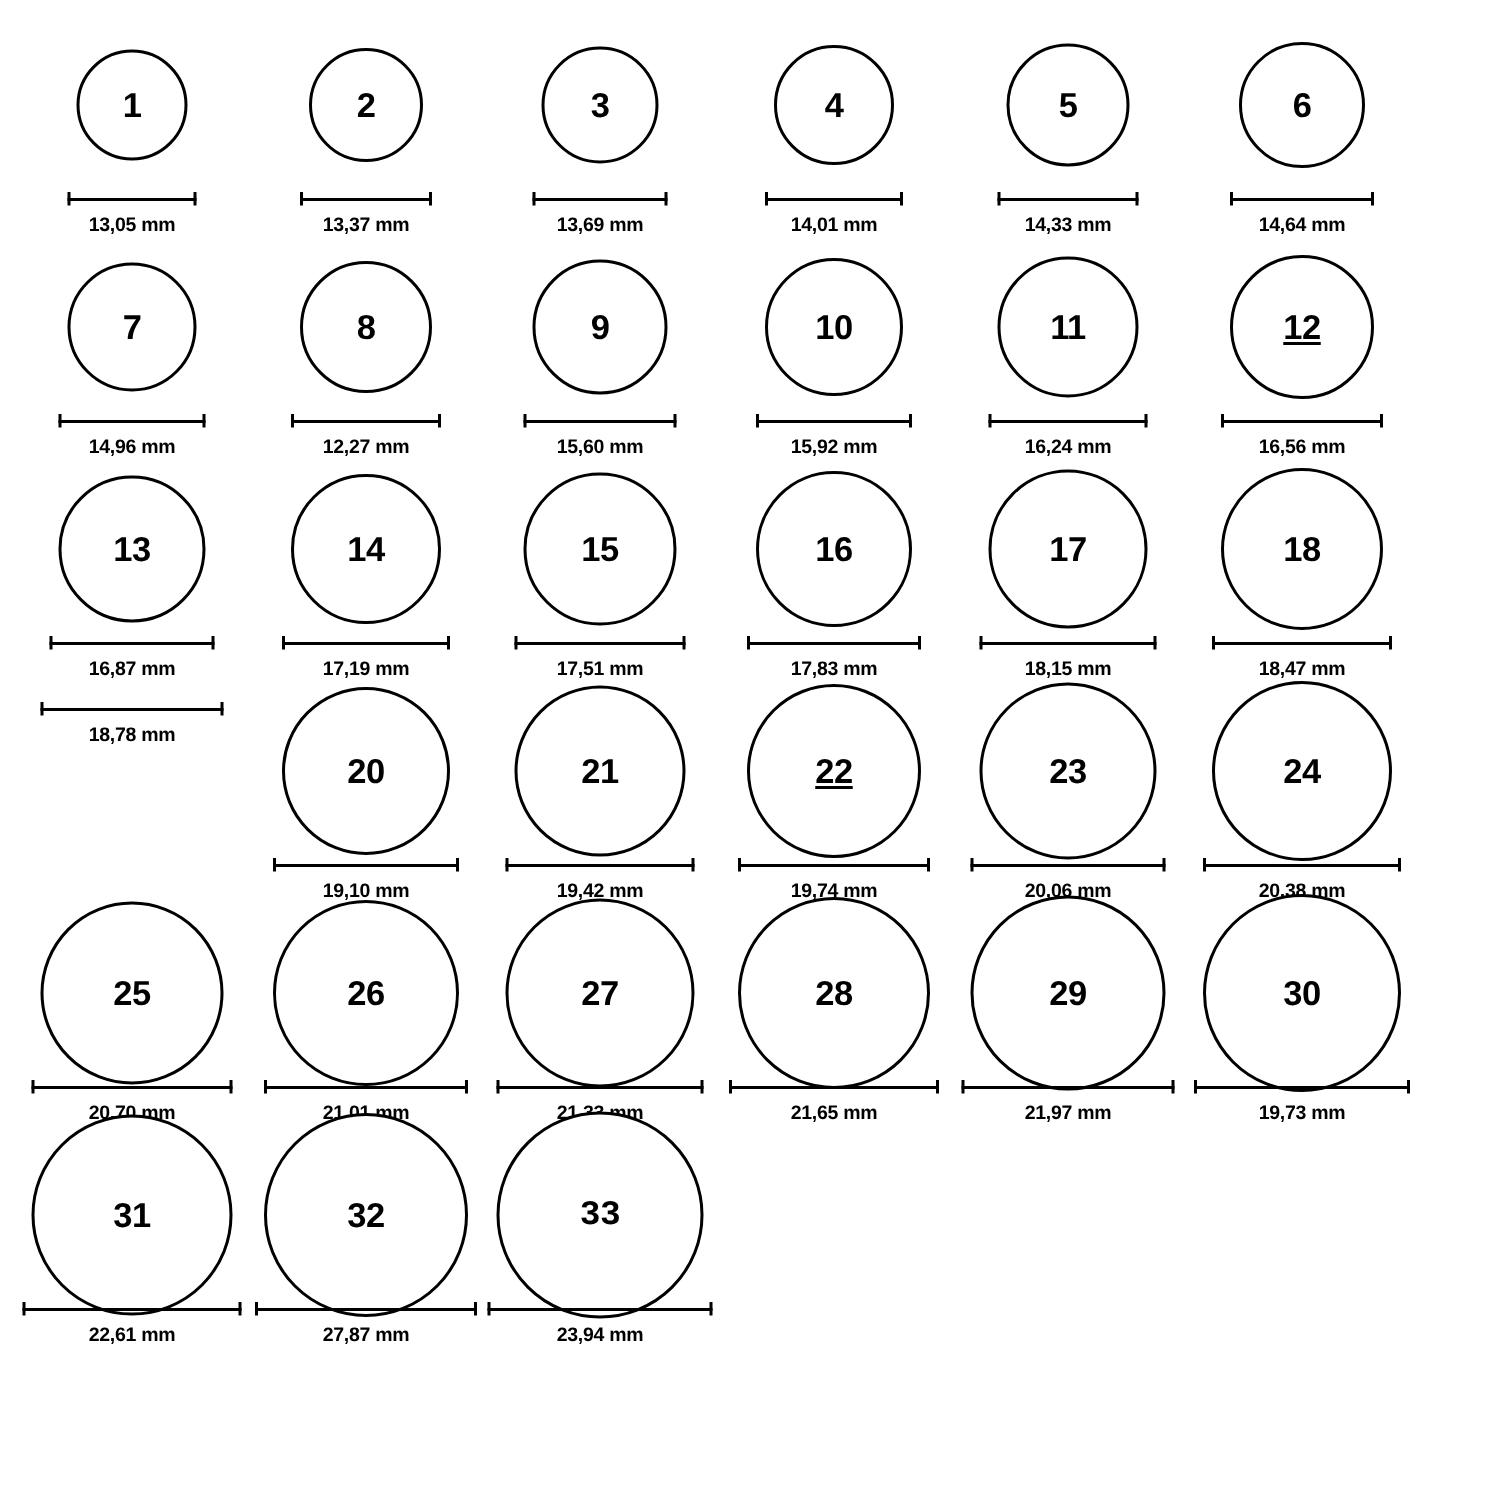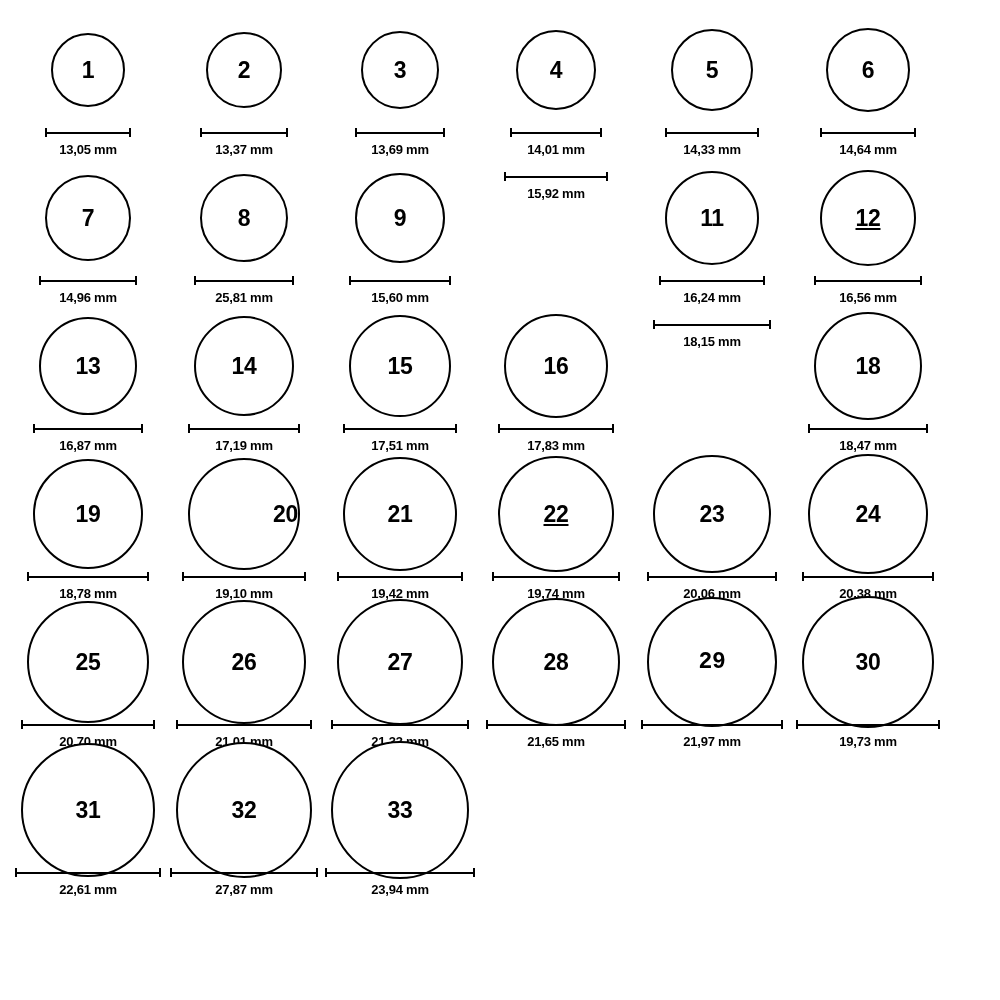--- a/index.html
+++ b/index.html
@@ -208,39 +208,44 @@
           <div class="ring-circle" style="width: 88px; height: 88px;">
             <span class="ring-number">8</span>
           </div>
         </div>
         <div class="measure-wrap">
           <div class="caliper" style="width: 100px;">
             <div class="bar"></div>
             <div class="tick left"></div>
             <div class="tick right"></div>
           </div>
-          <div class="mm-label">25,81 mm</div>
+          <div class="mm-label">12,27 mm</div>
         </div>
       </div>
       <div class="size-cell">
         <div class="circle-wrap">
           <div class="ring-circle" style="width: 90px; height: 90px;">
             <span class="ring-number">9</span>
           </div>
         </div>
         <div class="measure-wrap">
           <div class="caliper" style="width: 102px;">
             <div class="bar"></div>
             <div class="tick left"></div>
             <div class="tick right"></div>
           </div>
           <div class="mm-label">15,60 mm</div>
         </div>
       </div>
       <div class="size-cell">
+        <div class="circle-wrap">
+          <div class="ring-circle" style="width: 92px; height: 92px;">
+            <span class="ring-number">10</span>
+          </div>
+        </div>
         <div class="measure-wrap">
           <div class="caliper" style="width: 104px;">
             <div class="bar"></div>
             <div class="tick left"></div>
             <div class="tick right"></div>
           </div>
           <div class="mm-label">15,92 mm</div>
         </div>
       </div>
       <div class="size-cell">
@@ -329,20 +334,25 @@
         <div class="measure-wrap">
           <div class="caliper" style="width: 116px;">
             <div class="bar"></div>
             <div class="tick left"></div>
             <div class="tick right"></div>
           </div>
           <div class="mm-label">17,83 mm</div>
         </div>
       </div>
       <div class="size-cell">
+        <div class="circle-wrap">
+          <div class="ring-circle" style="width: 106px; height: 106px;">
+            <span class="ring-number">17</span>
+          </div>
+        </div>
         <div class="measure-wrap">
           <div class="caliper" style="width: 118px;">
             <div class="bar"></div>
             <div class="tick left"></div>
             <div class="tick right"></div>
           </div>
           <div class="mm-label">18,15 mm</div>
         </div>
       </div>
       <div class="size-cell">
@@ -356,37 +366,32 @@
             <div class="bar"></div>
             <div class="tick left"></div>
             <div class="tick right"></div>
           </div>
           <div class="mm-label">18,47 mm</div>
         </div>
       </div>
     </div>
     <div class="chart-row">
       <div class="size-cell">
-        <div class="circle-wrap">
-          <div class="ring-circle" style="width: 110px; height: 110px;">
-            <span class="ring-number">19</span>
-          </div>
-        </div>
         <div class="measure-wrap">
           <div class="caliper" style="width: 122px;">
             <div class="bar"></div>
             <div class="tick left"></div>
             <div class="tick right"></div>
           </div>
           <div class="mm-label">18,78 mm</div>
         </div>
       </div>
       <div class="size-cell">
         <div class="circle-wrap">
-          <div class="ring-circle" style="width: 112px; height: 112px; justify-content: flex-end;">
+          <div class="ring-circle" style="width: 112px; height: 112px;">
             <span class="ring-number">20</span>
           </div>
         </div>
         <div class="measure-wrap">
           <div class="caliper" style="width: 124px;">
             <div class="bar"></div>
             <div class="tick left"></div>
             <div class="tick right"></div>
           </div>
           <div class="mm-label">19,10 mm</div>
@@ -509,21 +514,21 @@
           <div class="caliper" style="width: 140px;">
             <div class="bar"></div>
             <div class="tick left"></div>
             <div class="tick right"></div>
           </div>
           <div class="mm-label">21,65 mm</div>
         </div>
       </div>
       <div class="size-cell">
         <div class="circle-wrap">
-          <div class="ring-circle" style="width: 130px; height: 130px; font-family: Liberation Mono, monospace;">
+          <div class="ring-circle" style="width: 130px; height: 130px;">
             <span class="ring-number">29</span>
           </div>
         </div>
         <div class="measure-wrap">
           <div class="caliper" style="width: 142px;">
             <div class="bar"></div>
             <div class="tick left"></div>
             <div class="tick right"></div>
           </div>
           <div class="mm-label">21,97 mm</div>
@@ -571,21 +576,21 @@
           <div class="caliper" style="width: 148px;">
             <div class="bar"></div>
             <div class="tick left"></div>
             <div class="tick right"></div>
           </div>
           <div class="mm-label">27,87 mm</div>
         </div>
       </div>
       <div class="size-cell">
         <div class="circle-wrap">
-          <div class="ring-circle" style="width: 138px; height: 138px;">
+          <div class="ring-circle" style="width: 138px; height: 138px; font-family: Liberation Mono, monospace;">
             <span class="ring-number">33</span>
           </div>
         </div>
         <div class="measure-wrap">
           <div class="caliper" style="width: 150px;">
             <div class="bar"></div>
             <div class="tick left"></div>
             <div class="tick right"></div>
           </div>
           <div class="mm-label">23,94 mm</div>

